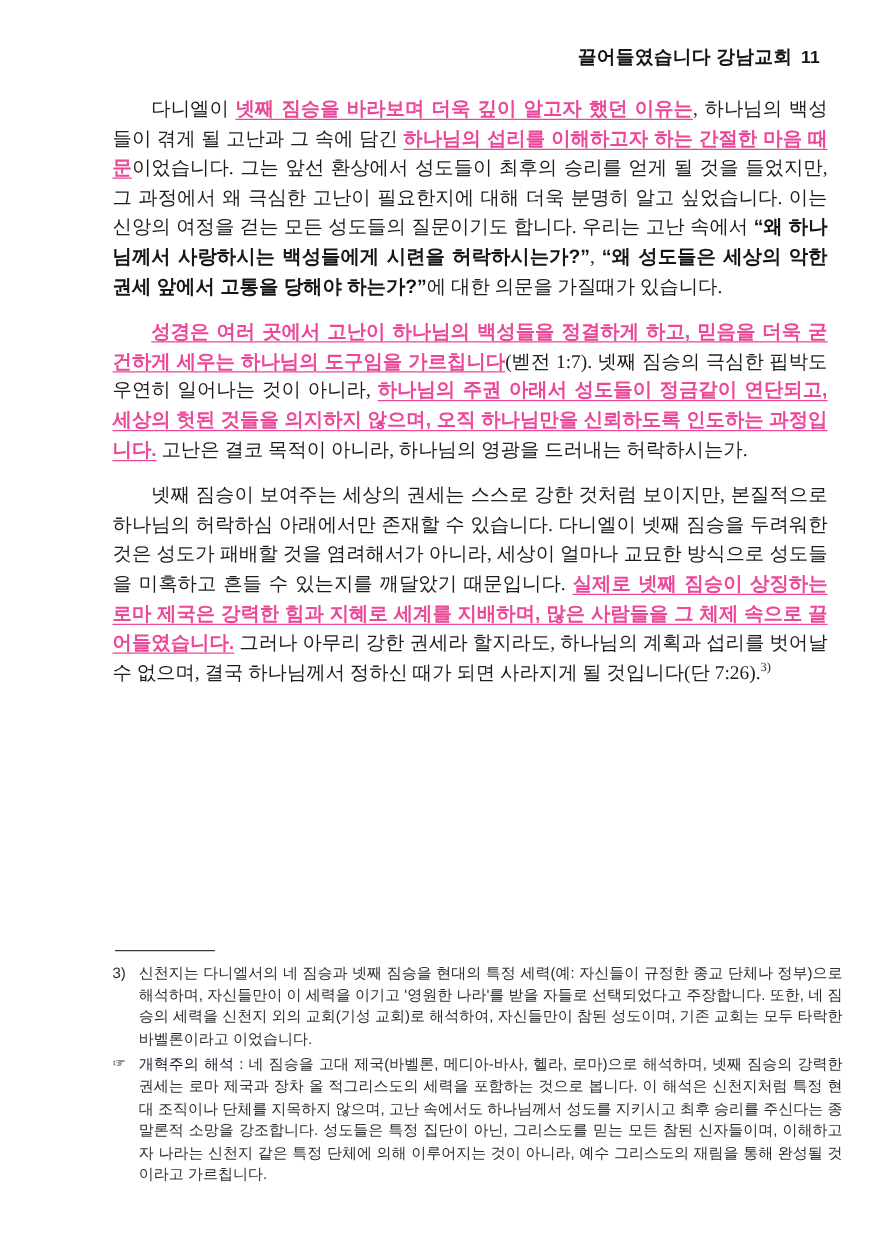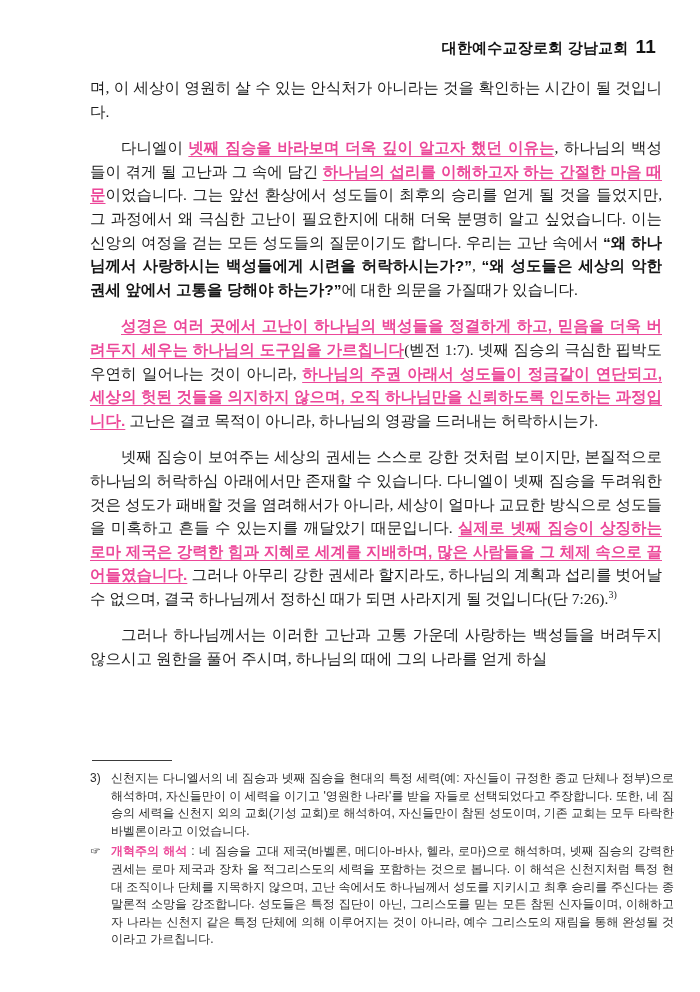--- a/index.html
+++ b/index.html
@@ -19,21 +19,21 @@
     position: absolute;
     top: 36px; right: 44px;
     font-family: "Liberation Sans", sans-serif;
     font-weight: 700;
     font-size: 15px;
     letter-spacing: 0.2px;
     color: #141414;
     white-space: nowrap;
   }
   .header .pagenum {
-    font-size: 19px;
+    font-size: 14px;
     margin-left: 7px;
   }
   .content {
     position: absolute;
     top: 76px; left: 90px;
     width: 572px;
     font-size: 15.5px;
     line-height: 23.6px;
     text-align: justify;
     color: #1d1d1d;
@@ -79,42 +79,40 @@
   .fn {
     display: flex;
     margin-bottom: 3px;
   }
   .fn-marker {
     flex: 0 0 21px;
     white-space: nowrap;
   }
   .fn-marker.hand { font-size: 11px; }
   .fn-body { flex: 1; }
-  .fn-label { font-weight: 700; color: #ec4899; }
+  .fn-label { font-weight: 400; color: #0f172a; }
 </style>
 </head>
 <body>
 
 <div class="page">
 
   <div class="header">
-    <span>대한예수교장로회 강남교회</span><span class="pagenum">11</span>
+    <span>끌어들였습니다 강남교회</span><span class="pagenum">11</span>
   </div>
 
   <div class="content">
 
-    <p class="cont"><span>며, 이 세상이 영원히 살 수 있는 안식처가 아니라는 것을 확인하는 시간이 될 것입니다.</span></p>
 
     <p><span>다니엘이 </span><span class="bu">넷째 짐승을 바라보며 더욱 깊이 알고자 했던 이유는</span><span>, 하나님의 백성들이 겪게 될 고난과 그 속에 담긴 </span><span class="bu">하나님의 섭리를 이해하고자 하는 간절한 마음 때문</span><span>이었습니다. 그는 앞선 환상에서 성도들이 최후의 승리를 얻게 될 것을 들었지만, 그 과정에서 왜 극심한 고난이 필요한지에 대해 더욱 분명히 알고 싶었습니다. 이는 신앙의 여정을 걷는 모든 성도들의 질문이기도 합니다. 우리는 고난 속에서 </span><span class="b">“왜 하나님께서 사랑하시는 백성들에게 시련을 허락하시는가?”</span><span>, </span><span class="b">“왜 성도들은 세상의 악한 권세 앞에서 고통을 당해야 하는가?”</span><span>에 대한 의문을 가질때가 있습니다.</span></p>
 
-    <p><span class="bu">성경은 여러 곳에서 고난이 하나님의 백성들을 정결하게 하고, 믿음을 더욱 버려두지 세우는 하나님의 도구임을 가르칩니다</span><span>(벧전 1:7). 넷째 짐승의 극심한 핍박도 우연히 일어나는 것이 아니라, </span><span class="bu">하나님의 주권 아래서 성도들이 정금같이 연단되고, 세상의 헛된 것들을 의지하지 않으며, 오직 하나님만을 신뢰하도록 인도하는 과정입니다.</span><span> 고난은 결코 목적이 아니라, 하나님의 영광을 드러내는 허락하시는가.</span></p>
+    <p><span class="bu">성경은 여러 곳에서 고난이 하나님의 백성들을 정결하게 하고, 믿음을 더욱 굳건하게 세우는 하나님의 도구임을 가르칩니다</span><span>(벧전 1:7). 넷째 짐승의 극심한 핍박도 우연히 일어나는 것이 아니라, </span><span class="bu">하나님의 주권 아래서 성도들이 정금같이 연단되고, 세상의 헛된 것들을 의지하지 않으며, 오직 하나님만을 신뢰하도록 인도하는 과정입니다.</span><span> 고난은 결코 목적이 아니라, 하나님의 영광을 드러내는 허락하시는가.</span></p>
 
     <p><span>넷째 짐승이 보여주는 세상의 권세는 스스로 강한 것처럼 보이지만, 본질적으로 하나님의 허락하심 아래에서만 존재할 수 있습니다. 다니엘이 넷째 짐승을 두려워한 것은 성도가 패배할 것을 염려해서가 아니라, 세상이 얼마나 교묘한 방식으로 성도들을 미혹하고 흔들 수 있는지를 깨달았기 때문입니다. </span><span class="bu">실제로 넷째 짐승이 상징하는 로마 제국은 강력한 힘과 지혜로 세계를 지배하며, 많은 사람들을 그 체제 속으로 끌어들였습니다.</span><span> 그러나 아무리 강한 권세라 할지라도, 하나님의 계획과 섭리를 벗어날 수 없으며, 결국 하나님께서 정하신 때가 되면 사라지게 될 것입니다(단 7:26).</span><sup class="fnref">3)</sup></p>
 
-    <p><span>그러나 하나님께서는 이러한 고난과 고통 가운데 사랑하는 백성들을 버려두지 않으시고 원한을 풀어 주시며, 하나님의 때에 그의 나라를 얻게 하실</span></p>
 
   </div>
 
   <div class="footnotes">
     <div class="fn-rule"></div>
 
     <div class="fn">
       <span class="fn-marker">3)</span>
       <span class="fn-body">신천지는 다니엘서의 네 짐승과 넷째 짐승을 현대의 특정 세력(예: 자신들이 규정한 종교 단체나 정부)으로 해석하며, 자신들만이 이 세력을 이기고 '영원한 나라'를 받을 자들로 선택되었다고 주장합니다. 또한, 네 짐승의 세력을 신천지 외의 교회(기성 교회)로 해석하여, 자신들만이 참된 성도이며, 기존 교회는 모두 타락한 바벨론이라고 이었습니다.</span>
     </div>

